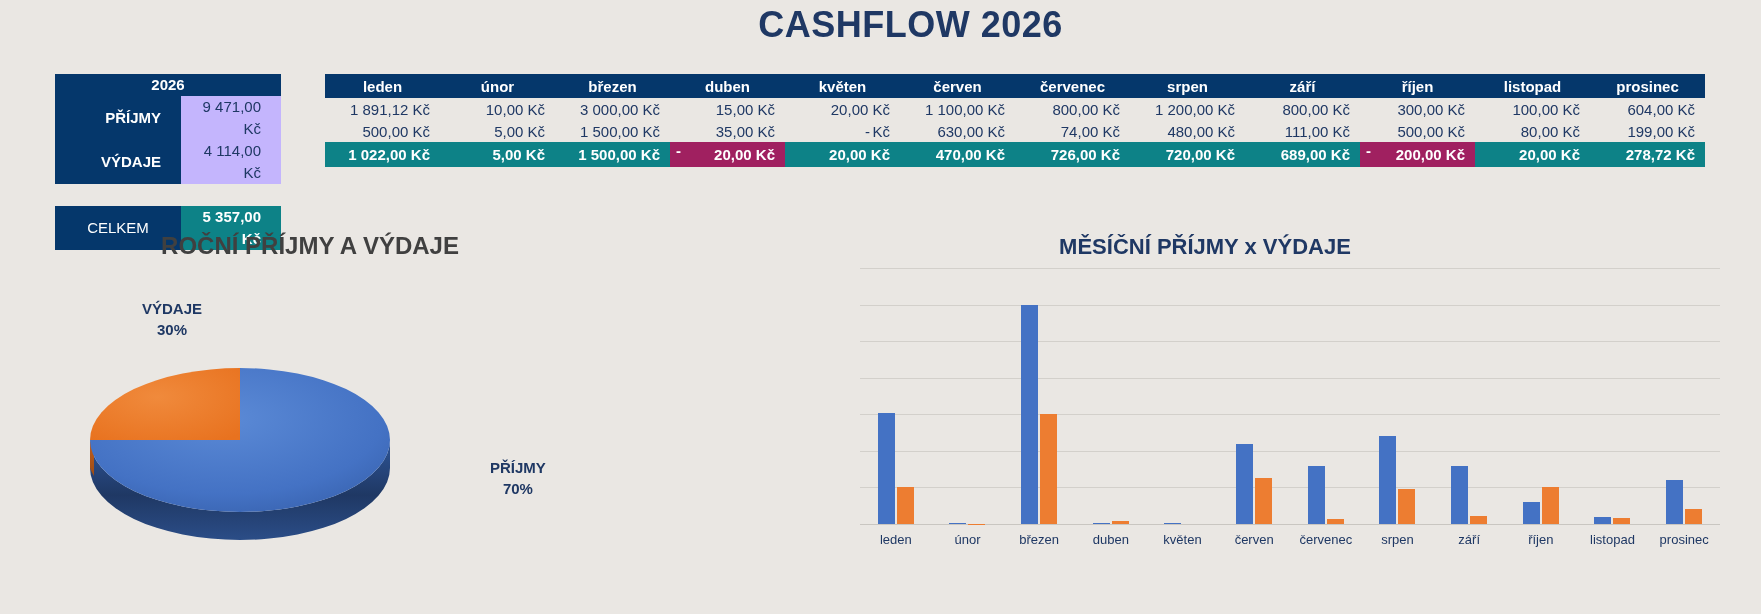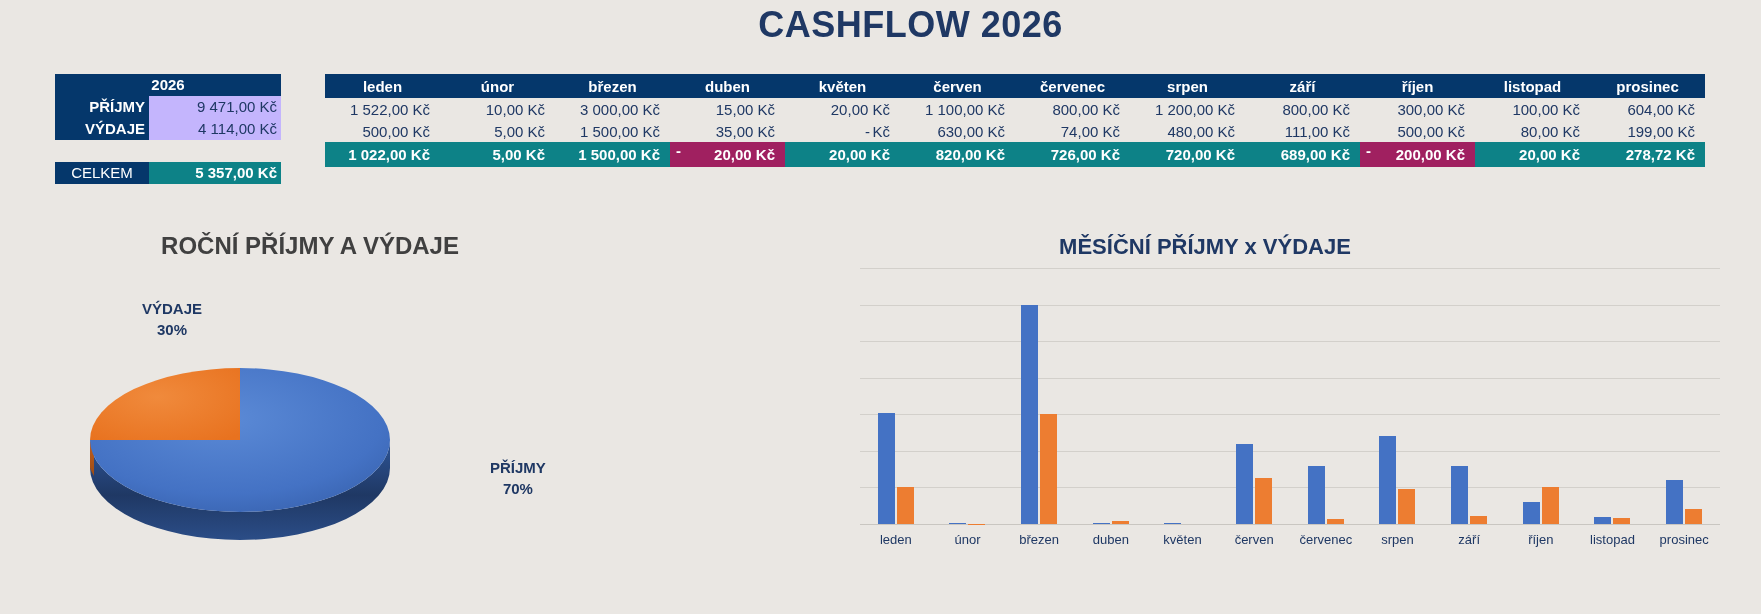--- a/index.html
+++ b/index.html
@@ -19,21 +19,21 @@
     color:#1f3864;
     margin-left:30px;
   }
   
   #summary-table{
     position:absolute;left:55px;top:74px;
     border-collapse:collapse;
     width:226px;
   }
   #summary-table td{
-    height:22px;padding:0 4px;font-size:15px;line-height:22px;
+    height:22px;padding:0 20px;font-size:15px;line-height:22px;
   }
   .sum-year{
     background:#05376b;color:#ffffff;font-weight:bold;text-align:center;
     font-size:15px;
   }
   .sum-lbl{
     background:#05376b;color:#ffffff;font-weight:bold;text-align:right;
     width:86px;
   }
   .sum-val{
@@ -150,21 +150,21 @@
         <th>červenec</th>
         <th>srpen</th>
         <th>září</th>
         <th>říjen</th>
         <th>listopad</th>
         <th>prosinec</th>
       </tr>
   </thead>
   <tbody>
     <tr id="months-income-row">
-        <td>1 522,00 Kč</td>
+        <td>1 891,12 Kč</td>
         <td>10,00 Kč</td>
         <td>3 000,00 Kč</td>
         <td>15,00 Kč</td>
         <td>20,00 Kč</td>
         <td>1 100,00 Kč</td>
         <td>800,00 Kč</td>
         <td>1 200,00 Kč</td>
         <td>800,00 Kč</td>
         <td>300,00 Kč</td>
         <td>100,00 Kč</td>
@@ -183,21 +183,21 @@
         <td>500,00 Kč</td>
         <td>80,00 Kč</td>
         <td>199,00 Kč</td>
       </tr>
     <tr id="months-total-row" class="total-row">
         <td>1 022,00 Kč</td>
         <td>5,00 Kč</td>
         <td>1 500,00 Kč</td>
         <td class="neg"><span class="minus">-</span>20,00 Kč</td>
         <td>20,00 Kč</td>
-        <td>820,00 Kč</td>
+        <td>470,00 Kč</td>
         <td>726,00 Kč</td>
         <td>720,00 Kč</td>
         <td>689,00 Kč</td>
         <td class="neg"><span class="minus">-</span>200,00 Kč</td>
         <td>20,00 Kč</td>
         <td>278,72 Kč</td>
       </tr>
   </tbody>
 </table>
 

